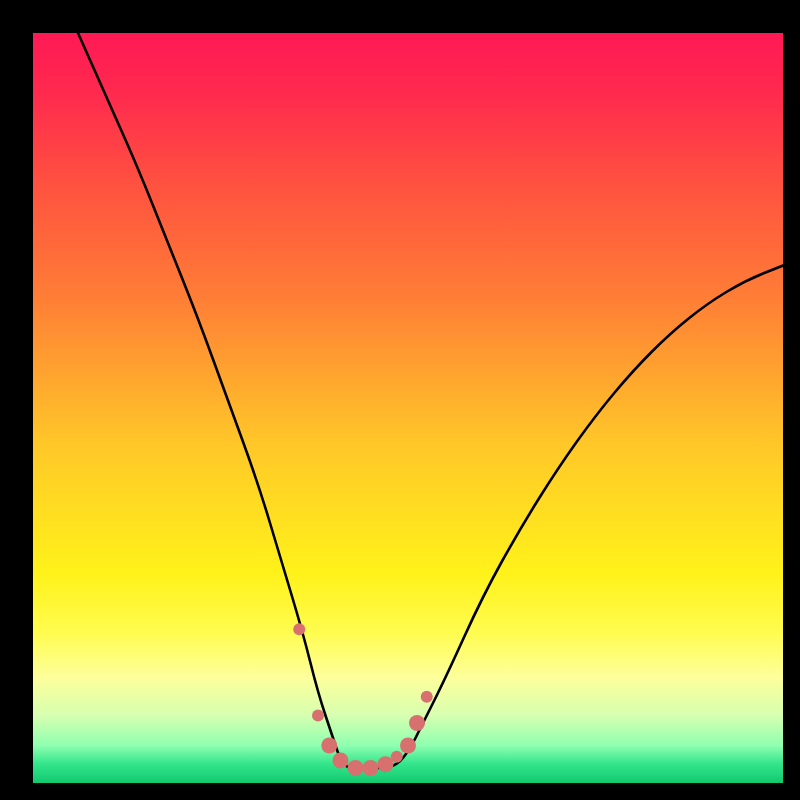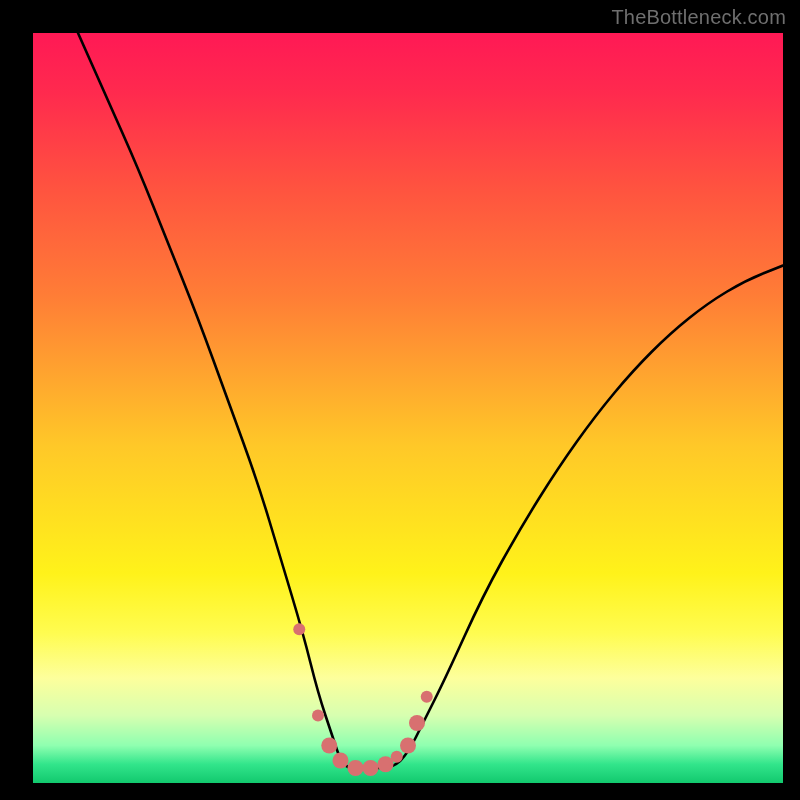--- a/index.html
+++ b/index.html
@@ -73,14 +73,13 @@
         <circle cx="307.5" cy="727.5" r="8" fill="#d87070"></circle>
         <circle cx="322.5" cy="735" r="8" fill="#d87070"></circle>
         <circle cx="337.5" cy="735" r="8" fill="#d87070"></circle>
         <circle cx="352.5" cy="731.25" r="8" fill="#d87070"></circle>
         <circle cx="363.75" cy="723.75" r="6" fill="#d87070"></circle>
         <circle cx="375" cy="712.5" r="8" fill="#d87070"></circle>
         <circle cx="384" cy="690" r="8" fill="#d87070"></circle>
         <circle cx="393.75" cy="663.75" r="6" fill="#d87070"></circle>
       </svg>
   </div>
-  <div class="watermark">TheBottleneck.com</div>
 </div>
 
 </body></html>

